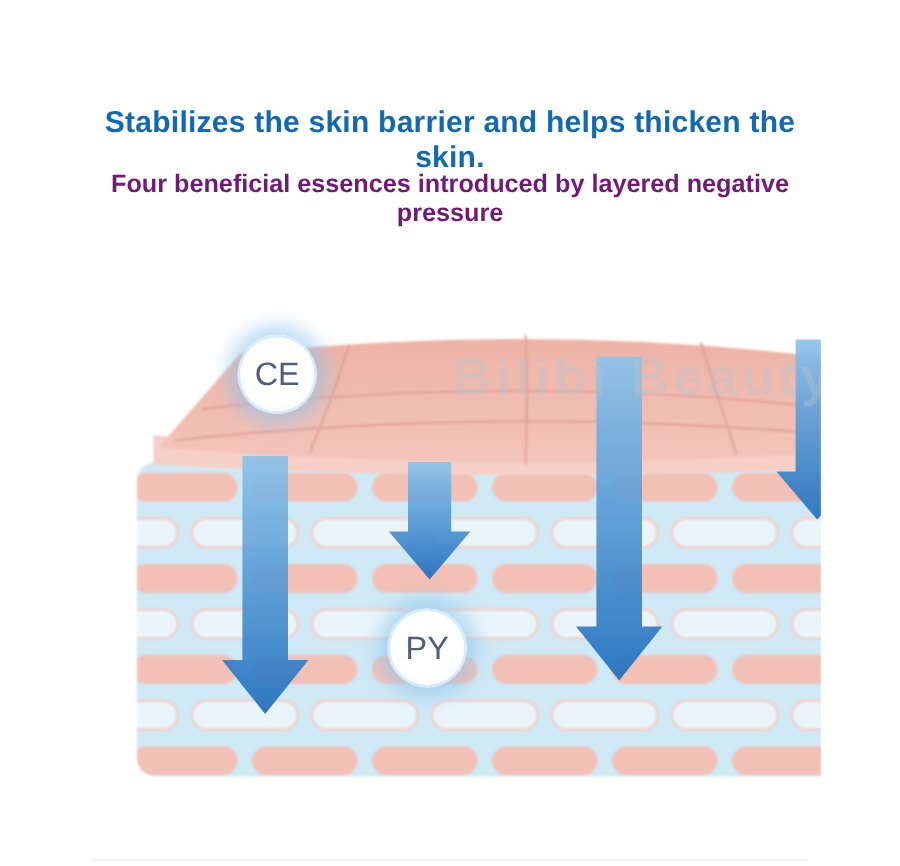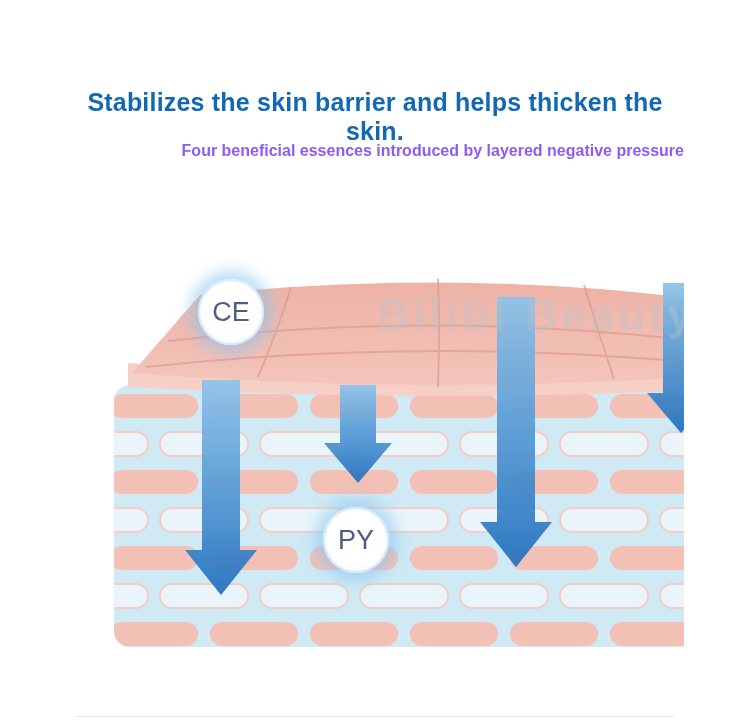--- a/index.html
+++ b/index.html
@@ -25,24 +25,24 @@
     font-weight: 700;
     color: #1168b5;
     letter-spacing: 0.2px;
   }
 
   .subheadline {
     position: absolute;
     top: 142px;
     left: 0;
     width: 100%;
-    text-align: right;
-    font-size: 16px;
+    text-align: center;
+    font-size: 21px;
     font-weight: 700;
-    color: #8b5cf6;
+    color: #701a75;
   }
 
   .diagram {
     position: absolute;
     left: 40px;
     top: 235px;
     width: 670px;
     height: 420px;
   }
 

